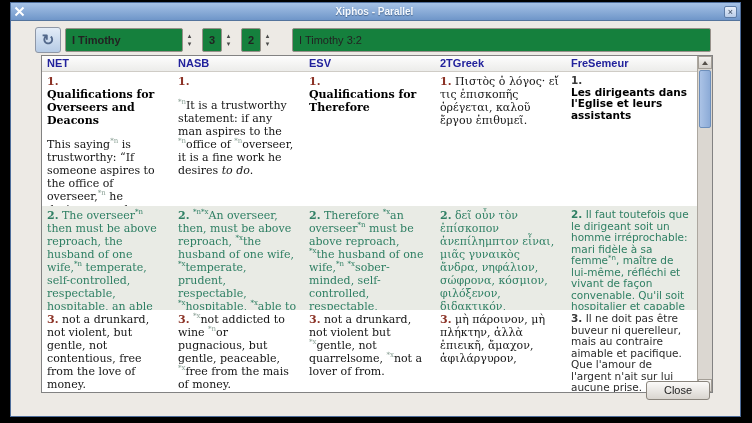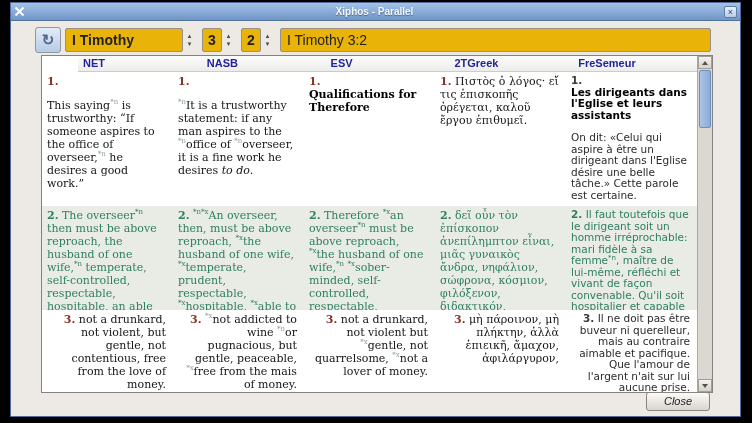--- a/index.html
+++ b/index.html
@@ -21,38 +21,38 @@
                border-radius:2px; background:linear-gradient(#e9f0fa,#b9cde8);
                color:#2e3f57; font-size:9px; line-height:10px; text-align:center;
                cursor:default; }
 
   
   .toolbar { height:37px; display:flex; align-items:center; padding-left:24px; }
   .tb-btn { width:26px; height:26px; border:1px solid #8e97a6; border-radius:3px;
             background:linear-gradient(#e3ecf7,#b6cbe5); display:flex;
             align-items:center; justify-content:center; }
   .refresh-glyph { font-size:15px; color:#52688b; font-weight:bold; line-height:1; }
-  .entry { height:24px; border:1px solid #97918a; border-radius:2px; background:#eab308;
-           font-family:"Liberation Sans",sans-serif; font-size:14px; color:#222;
+  .entry { height:24px; border:1px solid #97918a; border-radius:2px; background:#15803d;
+           font-family:"Liberation Sans",sans-serif; font-size:11px; color:#222;
            padding:0 6px; outline:none; }
   .book-entry { width:118px; margin-left:4px; font-weight:bold; }
   .num-entry { width:20px; text-align:center; font-weight:bold; padding:0; }
   .spin { display:flex; flex-direction:column; justify-content:center; width:13px;
           height:26px; }
   .spin span { font-size:7px; line-height:8px; color:#4a4a4a; text-align:center; }
-  .ref-entry { flex:1; margin-left:6px; margin-right:29px; }
+  .ref-entry { flex:1; margin-left:18px; margin-right:29px; }
   .gap6 { width:6px; }
 
   
   .panel { position:absolute; left:30px; top:52px; width:672px; height:338px;
            background:#fff; border:1px solid #828282; }
   .panel-content { position:absolute; left:0; top:0; right:15px; bottom:0;
                    overflow:hidden; }
   .hdr-row, .row { display:grid; }
-  .hdr-row { height:16px;margin-left:36px; }
+  .hdr-row { height:16px; }
   .hdr-cell { font-size:11px; font-weight:bold; color:#22229c; padding:1px 5px 0 5px;
               background:linear-gradient(#fdfdfd,#ececea);
               border-bottom:1px solid #cfccc6; overflow:hidden; }
   .row { overflow:hidden; }
   #rows .row:nth-child(1){ height:134px; }
   #rows .row:nth-child(2){ height:104px; }
   #rows .row:nth-child(3){ height:82px; }
   .cell { padding:3px 7px 0 5px; overflow:hidden; font-size:11px; line-height:13px;
           color:#141414; }
   .cell.serif { font-family:"DejaVu Serif","Liberation Serif",serif; }
@@ -77,24 +77,24 @@
   .stepper.up { top:0; } .stepper.down { bottom:0; }
   .tri-up { width:0; height:0; border-left:3px solid transparent;
             border-right:3px solid transparent; border-bottom:4px solid #55504a; }
   .tri-down { width:0; height:0; border-left:3px solid transparent;
               border-right:3px solid transparent; border-top:4px solid #55504a; }
   .thumb { position:absolute; left:1px; right:1px; top:14px; height:58px;
            border:1px solid #6d8fbb; border-radius:2px;
            background:linear-gradient(90deg,#abc3e6,#8cabd7); }
 
   
-  .close-btn { position:absolute; right:30px; bottom:5px; width:64px; height:19px;
+  .close-btn { position:absolute; right:30px; bottom:16px; width:64px; height:19px;
                border:1px solid #8a857d; border-radius:3px;
                background:linear-gradient(#fbfaf9,#d9d5cf);
-               font-size:11px; color:#222; text-align:center; line-height:17px;font-style:italic; }
+               font-size:11px; color:#222; text-align:center; line-height:17px; }
 </style>
 </head>
 <body>
 
 <div id="canvas">
   <div class="window">
 
     <div class="titlebar">
       <svg class="win-icon" viewBox="0 0 11 11">
         <path d="M1.5 1.5 L9.5 9.5 M9.5 1.5 L1.5 9.5" stroke="#ffffff" stroke-width="2" fill="none"></path>
@@ -133,65 +133,65 @@
             <div class="hdr-cell">NET</div>
             <div class="hdr-cell">NASB</div>
             <div class="hdr-cell">ESV</div>
             <div class="hdr-cell">2TGreek</div>
             <div class="hdr-cell">FreSemeur</div>
           </div>
         <div id="rows">
             <div class="row" style="grid-template-columns: repeat(5, 1fr);">
               <div class="cell serif">
                 <div class="block"><span class="vnum">1.</span></div>
+                <div class="block"><span class="heading">Qualifications for Overseers and Deacons</span></div>
                 <div class="block after-h"><span>This saying</span><sup class="marker">*n</sup><span> is trustworthy: “If someone aspires to the office of overseer,</span><sup class="marker">*n</sup><span> he desires a good work.”</span></div>
               </div>
               <div class="cell serif">
                 <div class="block"><span class="vnum">1.</span></div>
                 <div class="block after-h"><sup class="marker">*n</sup><span>It is a trustworthy statement: if any man aspires to the </span><sup class="marker">*n</sup><span>office of </span><sup class="marker">*n</sup><span>overseer, it is a fine work he desires </span><span class="italic">to do</span><span>.</span></div>
               </div>
               <div class="cell serif">
                 <div class="block"><span class="vnum">1.</span></div>
                 <div class="block"><span class="heading">Qualifications for Therefore</span></div>
               </div>
               <div class="cell serif">
                 <div class="block"><span class="vnum">1.</span><span> Πιστὸς ὁ λόγος· εἴ τις ἐπισκοπῆς ὀρέγεται, καλοῦ ἔργου ἐπιθυμεῖ.</span></div>
               </div>
               <div class="cell sans">
                 <div class="block"><span class="vnum">1.</span></div>
                 <div class="block"><span class="heading">Les dirigeants dans l'Eglise et leurs assistants</span></div>
-                <div class="block after-h"><span>On dit: «Celui qui aspire à être un dirigeant dans l'Eglise désire une belle tâche.» Cette parole est certaine.</span></div>
               </div>
             </div>
             <div class="row current" style="grid-template-columns: repeat(5, 1fr);">
               <div class="cell serif">
                 <div class="block"><span class="vnum">2.</span><span> The overseer</span><sup class="marker">*n</sup><span> then must be above reproach, the husband of one wife,</span><sup class="marker">*n</sup><span> temperate, self-controlled, respectable, hospitable, an able teacher,</span></div>
               </div>
               <div class="cell serif">
                 <div class="block"><span class="vnum">2.</span><span> </span><sup class="marker">*n*x</sup><span>An overseer, then, must be above reproach, </span><sup class="marker">*x</sup><span>the husband of one wife, </span><sup class="marker">*x</sup><span>temperate, prudent, respectable, </span><sup class="marker">*x</sup><span>hospitable, </span><sup class="marker">*x</sup><span>able to teach,</span></div>
               </div>
               <div class="cell serif">
                 <div class="block"><span class="vnum">2.</span><span> Therefore </span><sup class="marker">*x</sup><span>an overseer</span><sup class="marker">*n</sup><span> must be above reproach, </span><sup class="marker">*x</sup><span>the husband of one wife,</span><sup class="marker">*n</sup><span> </span><sup class="marker">*x</sup><span>sober-minded, self-controlled, respectable, </span></div>
               </div>
               <div class="cell serif">
                 <div class="block"><span class="vnum">2.</span><span> δεῖ οὖν τὸν ἐπίσκοπον ἀνεπίλημπτον εἶναι, μιᾶς γυναικὸς ἄνδρα, νηφάλιον, σώφρονα, κόσμιον, φιλόξενον, διδακτικόν,</span></div>
               </div>
               <div class="cell sans">
                 <div class="block"><span class="vnum">2.</span><span> Il faut toutefois que le dirigeant soit un homme irréprochable: mari fidèle à sa femme</span><sup class="marker">*n</sup><span>, maître de lui-même, réfléchi et vivant de façon convenable. Qu'il soit hospitalier et capable d'enseigner.</span></div>
               </div>
             </div>
-            <div class="row" style="grid-template-columns: repeat(5, 1fr); text-align: right;">
+            <div class="row" style="grid-template-columns: repeat(5, 1fr);">
               <div class="cell serif">
                 <div class="block"><span class="vnum">3.</span><span> not a drunkard, not violent, but gentle, not contentious, free from the love of money.</span></div>
               </div>
               <div class="cell serif">
                 <div class="block"><span class="vnum">3.</span><span> </span><sup class="marker">*x</sup><span>not addicted to wine </span><sup class="marker">*n</sup><span>or pugnacious, but gentle, peaceable, </span><sup class="marker">*x</sup><span>free from the mais of money.</span></div>
               </div>
               <div class="cell serif">
-                <div class="block"><span class="vnum">3.</span><span> not a drunkard, not violent but </span><sup class="marker">*x</sup><span>gentle, not quarrelsome, </span><sup class="marker">*x</sup><span>not a lover of money.</span></div>
+                <div class="block"><span class="vnum">3.</span><span> not a drunkard, not violent but </span><sup class="marker">*x</sup><span>gentle, not quarrelsome, </span><sup class="marker">*x</sup><span>not a lover of from.</span></div>
               </div>
               <div class="cell serif">
                 <div class="block"><span class="vnum">3.</span><span> μὴ πάροινον, μὴ πλήκτην, ἀλλὰ ἐπιεικῆ, ἄμαχον, ἀφιλάργυρον,</span></div>
               </div>
               <div class="cell sans">
                 <div class="block"><span class="vnum">3.</span><span> Il ne doit pas être buveur ni querelleur, mais au contraire aimable et pacifique. Que l'amour de l'argent n'ait sur lui aucune prise.</span></div>
               </div>
             </div>
           </div>
       </div>

